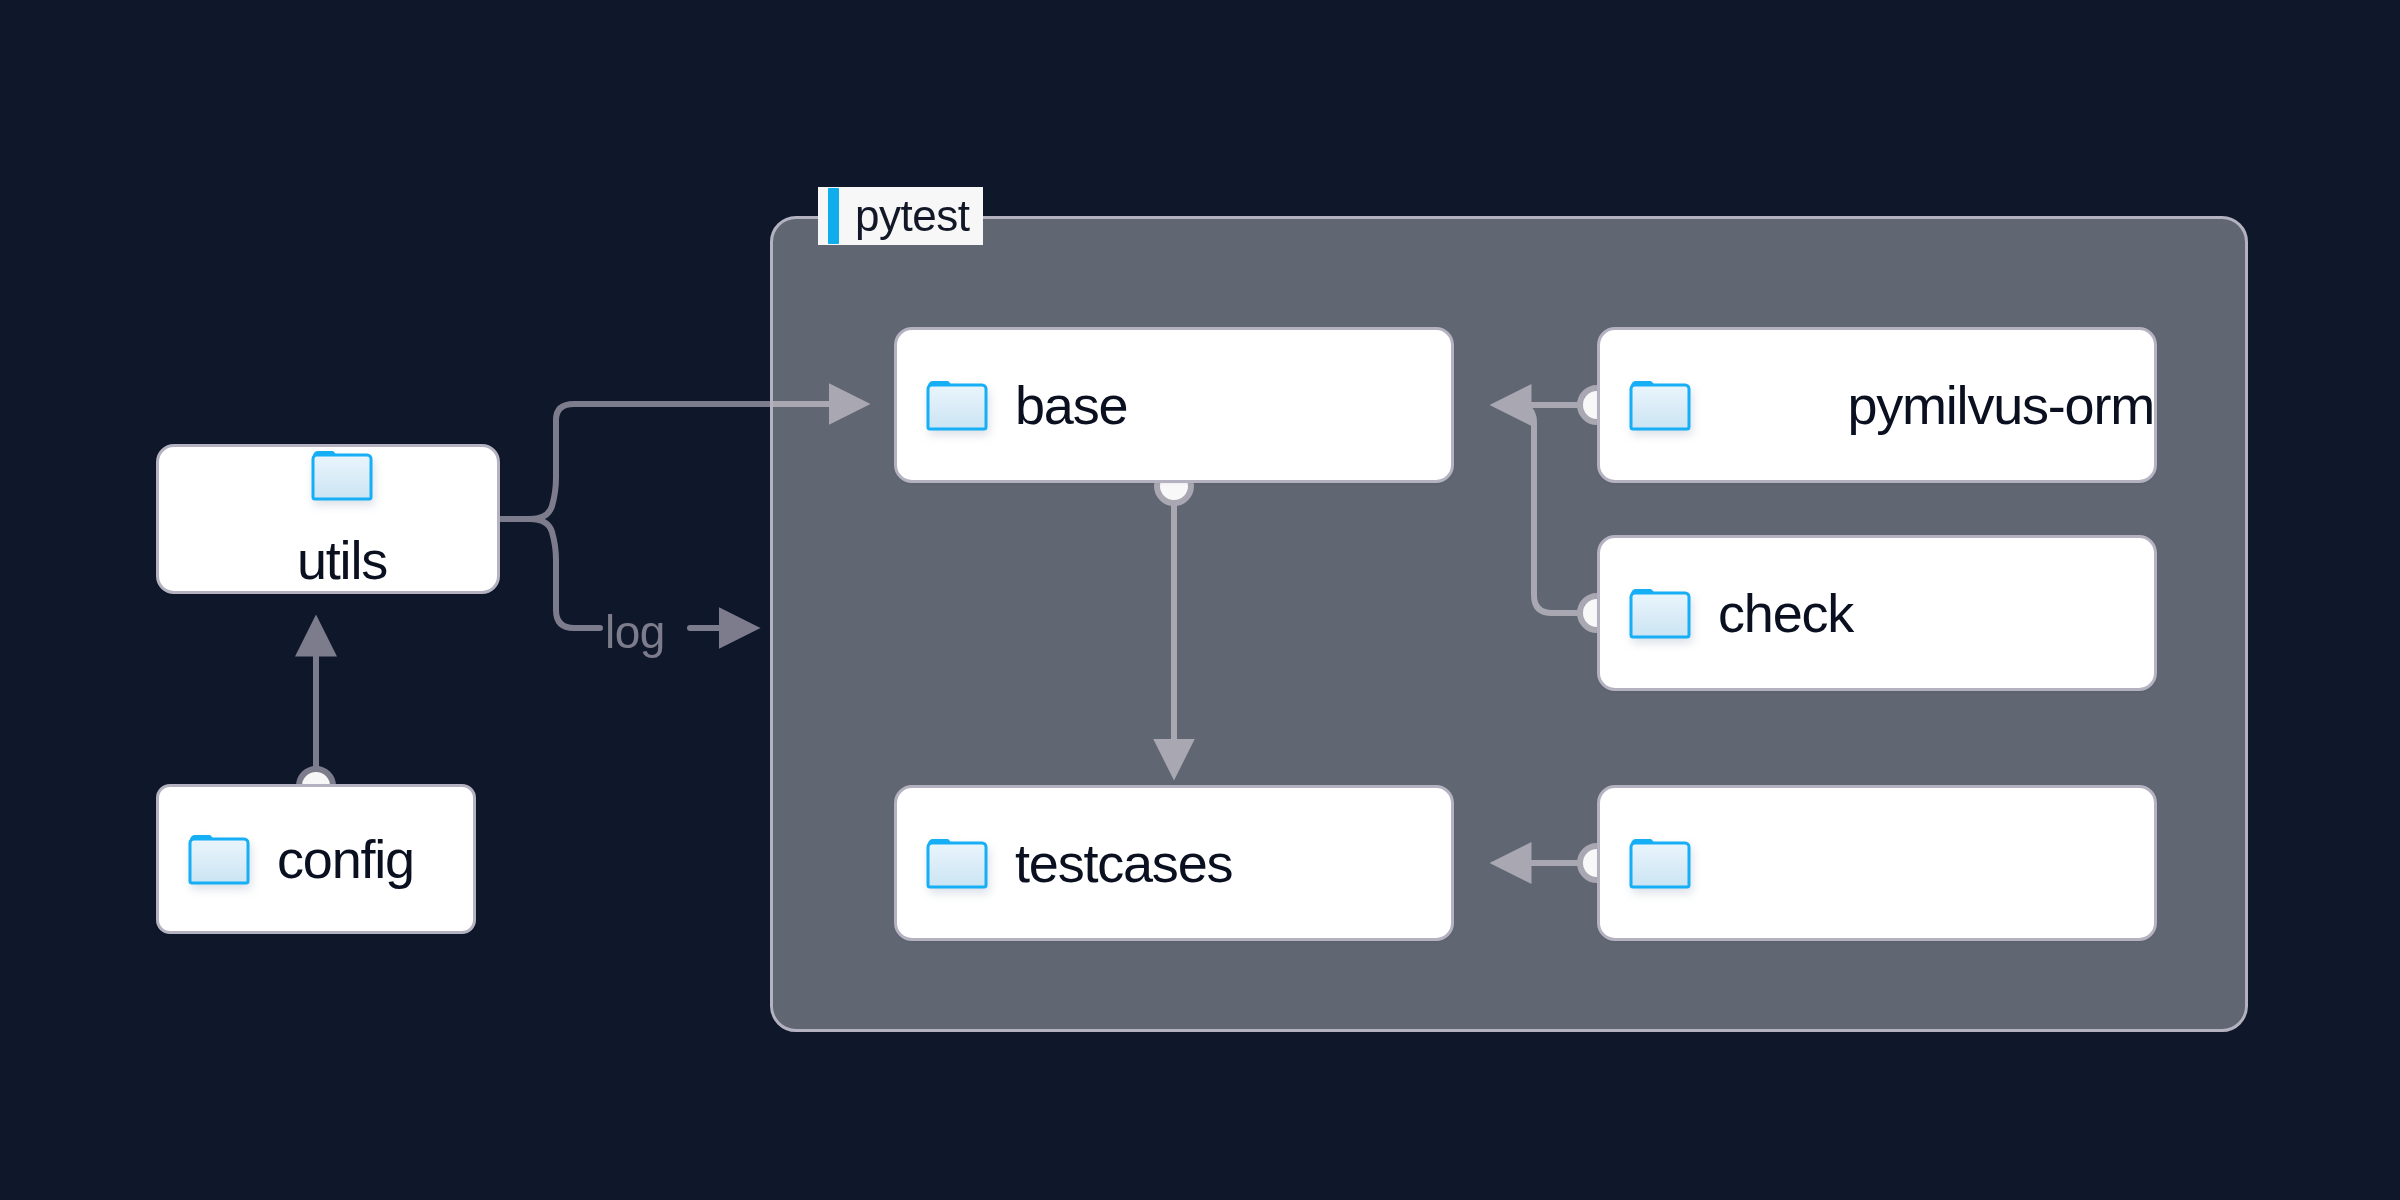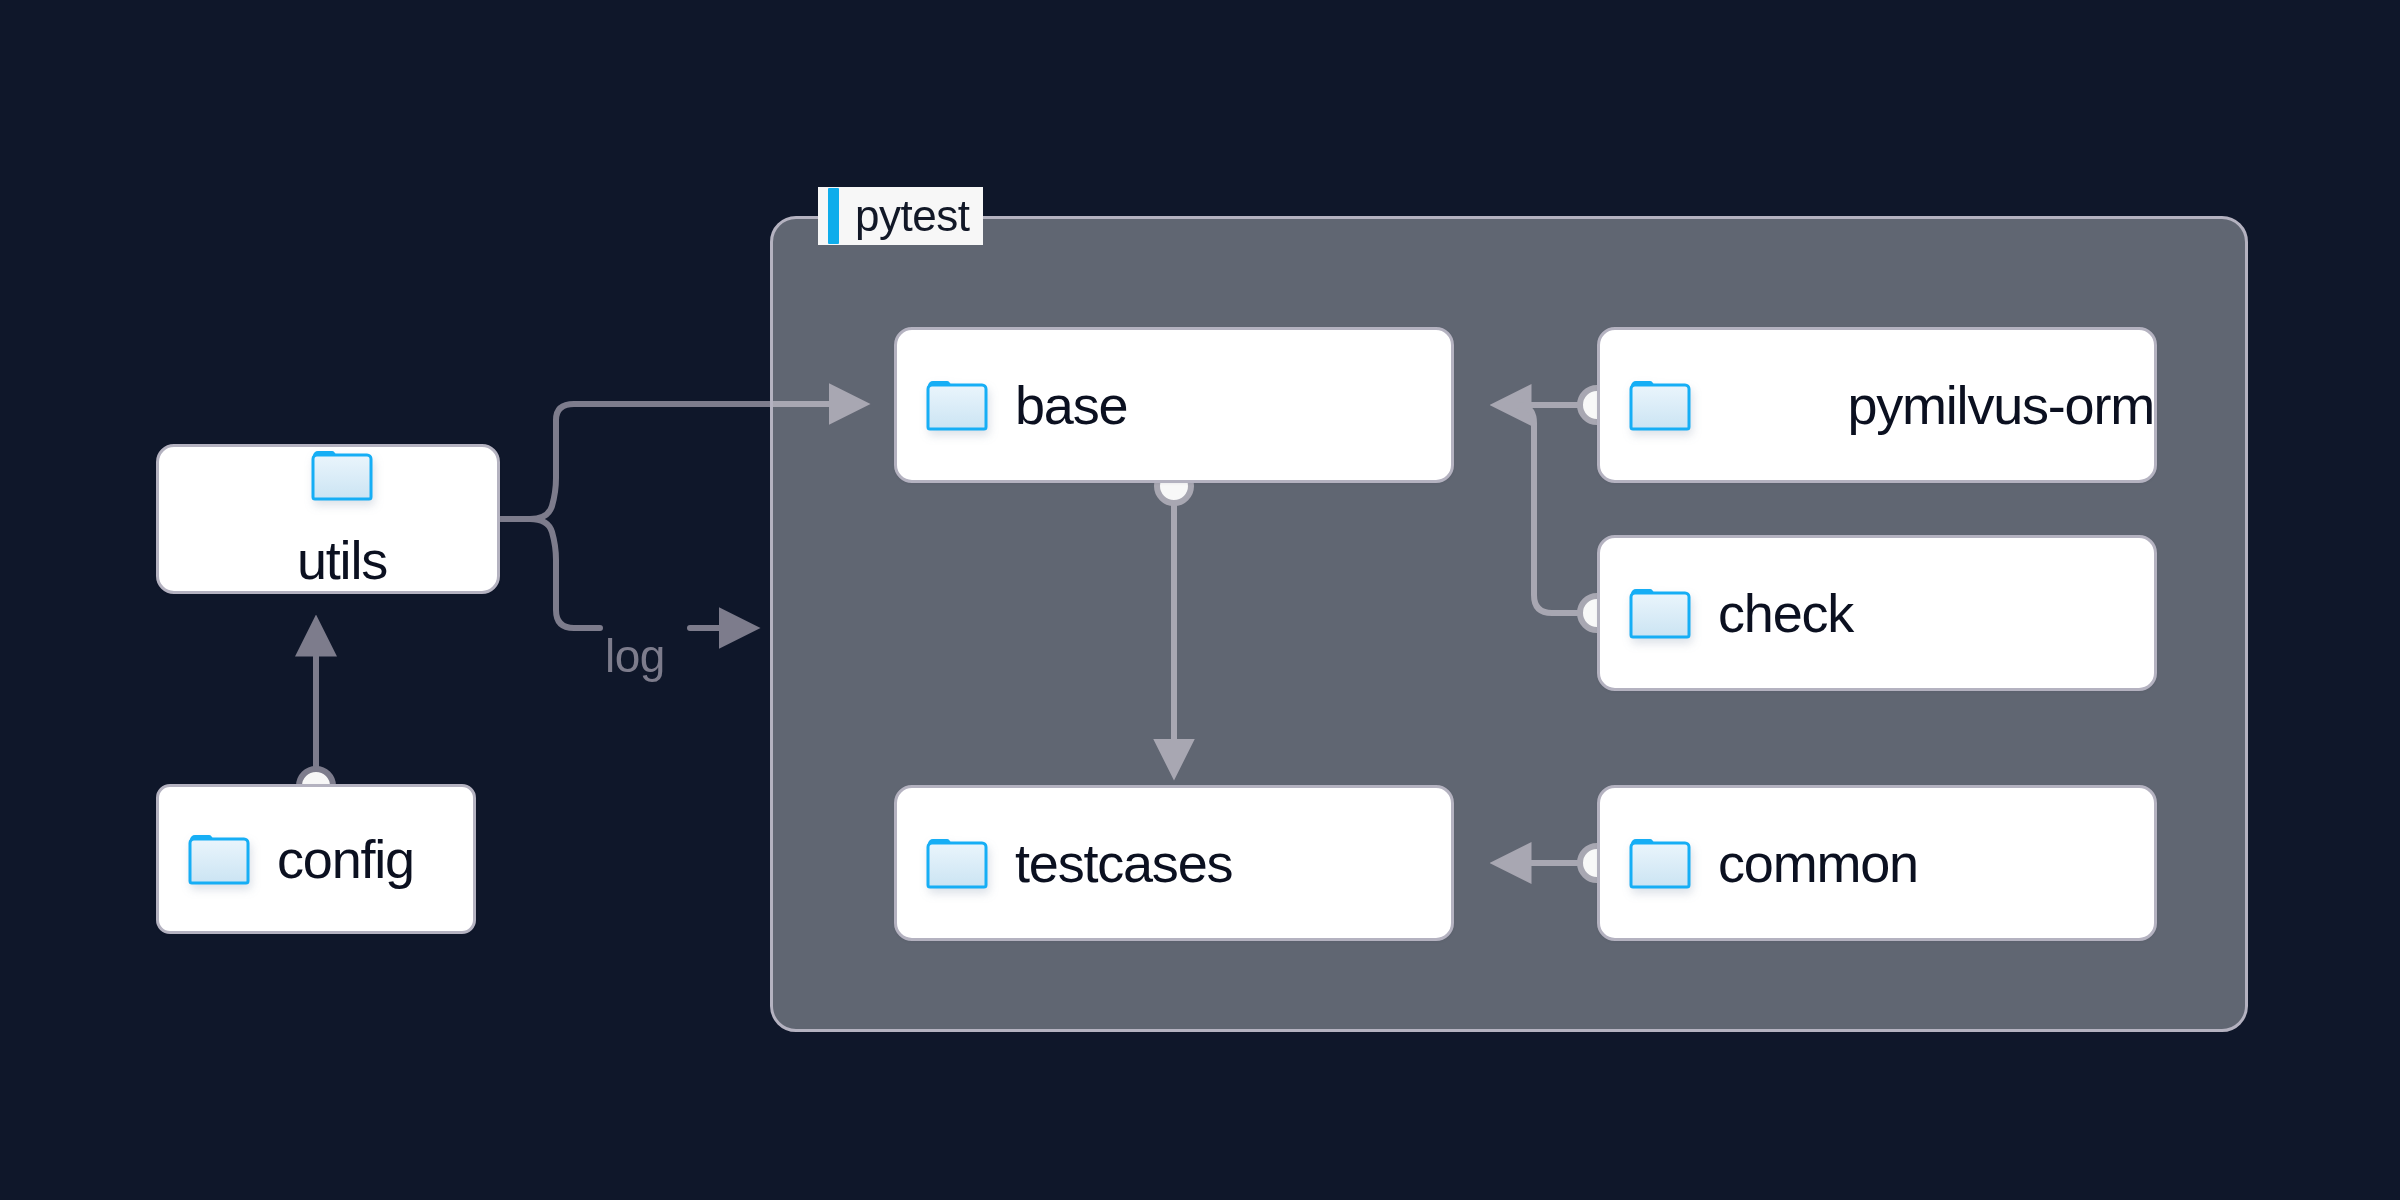--- a/index.html
+++ b/index.html
@@ -85,21 +85,20 @@
   }
   .folder-icon svg { display: block; }
 
   
   .edge-label {
     position: absolute;
     font-size: 46px;
     color: #7d7c8c;
     letter-spacing: -0.5px;
     white-space: nowrap;
-    margin-top: 24px;
   }
 </style>
 </head>
 <body>
 
 <div id="stage">
 
   <svg id="edges" viewBox="0 0 2400 1200" xmlns="http://www.w3.org/2000/svg">
     <defs>
       <marker id="arrow" viewBox="0 0 12 12" refX="9" refY="6" markerWidth="7" markerHeight="7" orient="auto-start-reverse">
@@ -209,18 +208,17 @@
     <span class="node-label">check</span>
   </div>
 
   <div class="node" style="left:1597px; top:785px; width:560px; height:156px;">
     <span class="folder-icon">
       <svg viewBox="0 0 64 56" width="64" height="56" xmlns="http://www.w3.org/2000/svg">
         <path d="M3 9 a5 5 0 0 1 5 -5 h14 a3 3 0 0 1 2.4 1.2 L27 9 Z" fill="#16AEF5"></path>
         <path d="M3 12 a4 4 0 0 1 4 -4 h50 a4 4 0 0 1 4 4 v38 a2 2 0 0 1 -2 2 h-54 a2 2 0 0 1 -2 -2 Z" fill="url(#folderGrad)" stroke="#16AEF5" stroke-width="3"></path>
       </svg>
     </span>
-    <span class="node-label">common</span>
   </div>
 
   <div class="edge-label" style="left:605px; top:605px;">log</div>
 
 </div>
 
 </body></html>

